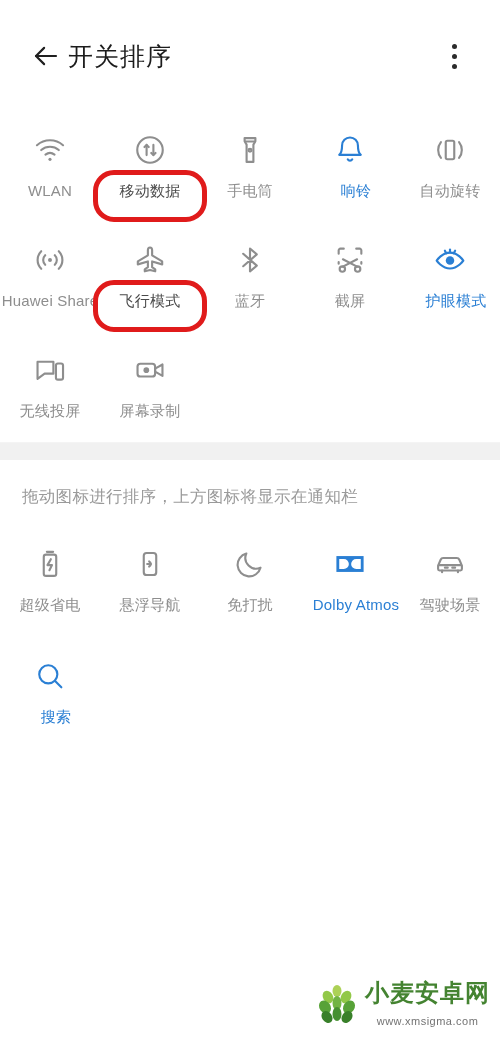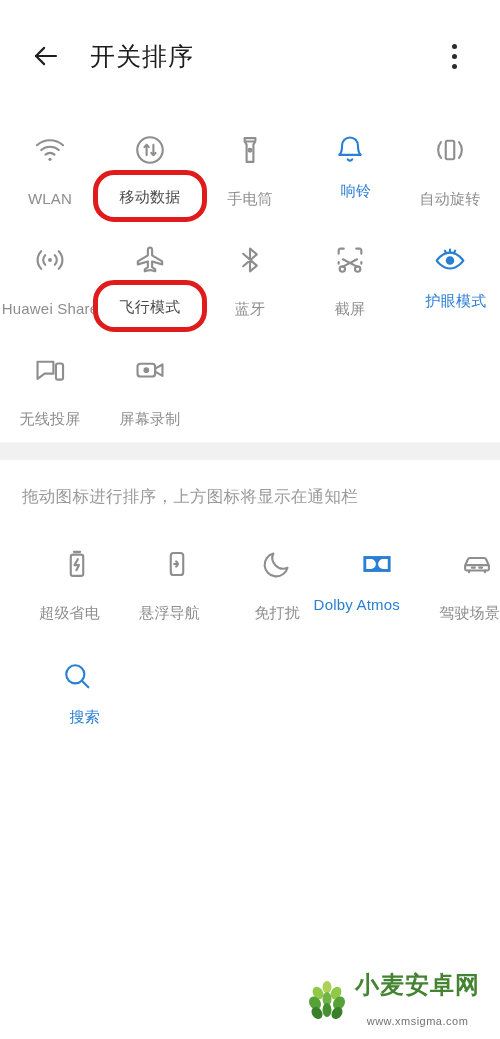--- a/index.html
+++ b/index.html
@@ -18,21 +18,21 @@
     padding:0 26px 0 24px;
     background:#ffffff;
   }
   .back-btn {
     width:44px; height:44px;
     display:flex; align-items:center; justify-content:center;
     cursor:pointer;
   }
   .page-title {
     font-size:25px; color:#1c1c1c;
-    margin-left:22px; letter-spacing:1px;
+    letter-spacing:1px;
     font-weight:400; white-space:nowrap;
   }
   .header-spacer { flex:1; }
   .more-btn {
     width:40px; height:44px;
     display:flex; flex-direction:column;
     align-items:center; justify-content:center;
     gap:5px; cursor:pointer;
   }
   .more-btn i { display:block; width:5px; height:5px; border-radius:50%; background:#2b2b2b; }
@@ -54,25 +54,25 @@
   .tile .ico {
     height:40px; width:46px;
     display:flex; align-items:center; justify-content:center;
     margin-bottom:12px;
   }
   .tile .lbl {
     font-size:15px; line-height:18px;
     white-space:nowrap; letter-spacing:.2px;
   }
   .on  .lbl { color:#2a7fd4;padding-left:12px; }
-  .off .lbl { color:#8e8e8e;margin-top:8px; }
+  .off .lbl { color:#8e8e8e; }
 
   
   .tile.marked .lbl {
-    position:relative; z-index:3;font-family:Liberation Mono, monospace;
+    position:relative; z-index:3;
   }
   .tile.marked::after {
     content:"";
     position:absolute;
     left:50%; transform:translateX(-50%);
     top:58px;
     width:104px; height:42px;
     border:5px solid #e01b1b;
     border-radius:21px;
     background:#ffffff;
@@ -83,31 +83,31 @@
   
   .band { height:17px; background:#f1f1f1; }
   .thin-line { height:1px; background:#f4f4f4; }
 
   .hint {
     padding:26px 16px 18px 22px;
     font-size:16.5px; color:#9a9a9a;
     letter-spacing:.3px;
   }
 
-  .grid-bottom .tile { height:112px;align-items:flex-end; }
+  .grid-bottom .tile { height:112px; }
 
   
   .watermark {
-    position:absolute; right:20px; bottom:12px;
+    position:absolute; right:10px; bottom:12px;
     display:flex; align-items:center; gap:6px;
     opacity:.95;
   }
   .wm-text { display:flex; flex-direction:column; line-height:1; }
   .wm-cn { font-size:24px; font-weight:700; color:#3a7d26; letter-spacing:1px; }
-  .wm-url { font-size:11px; color:#6b6b6b; letter-spacing:.5px; margin-top:19px; text-align:center; }
+  .wm-url { font-size:11px; color:#6b6b6b; letter-spacing:.5px; margin-top:11px; text-align:center; }
 </style>
 </head>
 <body>
 
 <div class="screen">
 
   <div class="header">
     <div class="back-btn">
       <svg width="30" height="30" viewBox="0 0 24 24" fill="none" stroke="#1f1f1f" stroke-width="1.7" stroke-linecap="round" stroke-linejoin="round">
         <path d="M20 12H4"></path>

